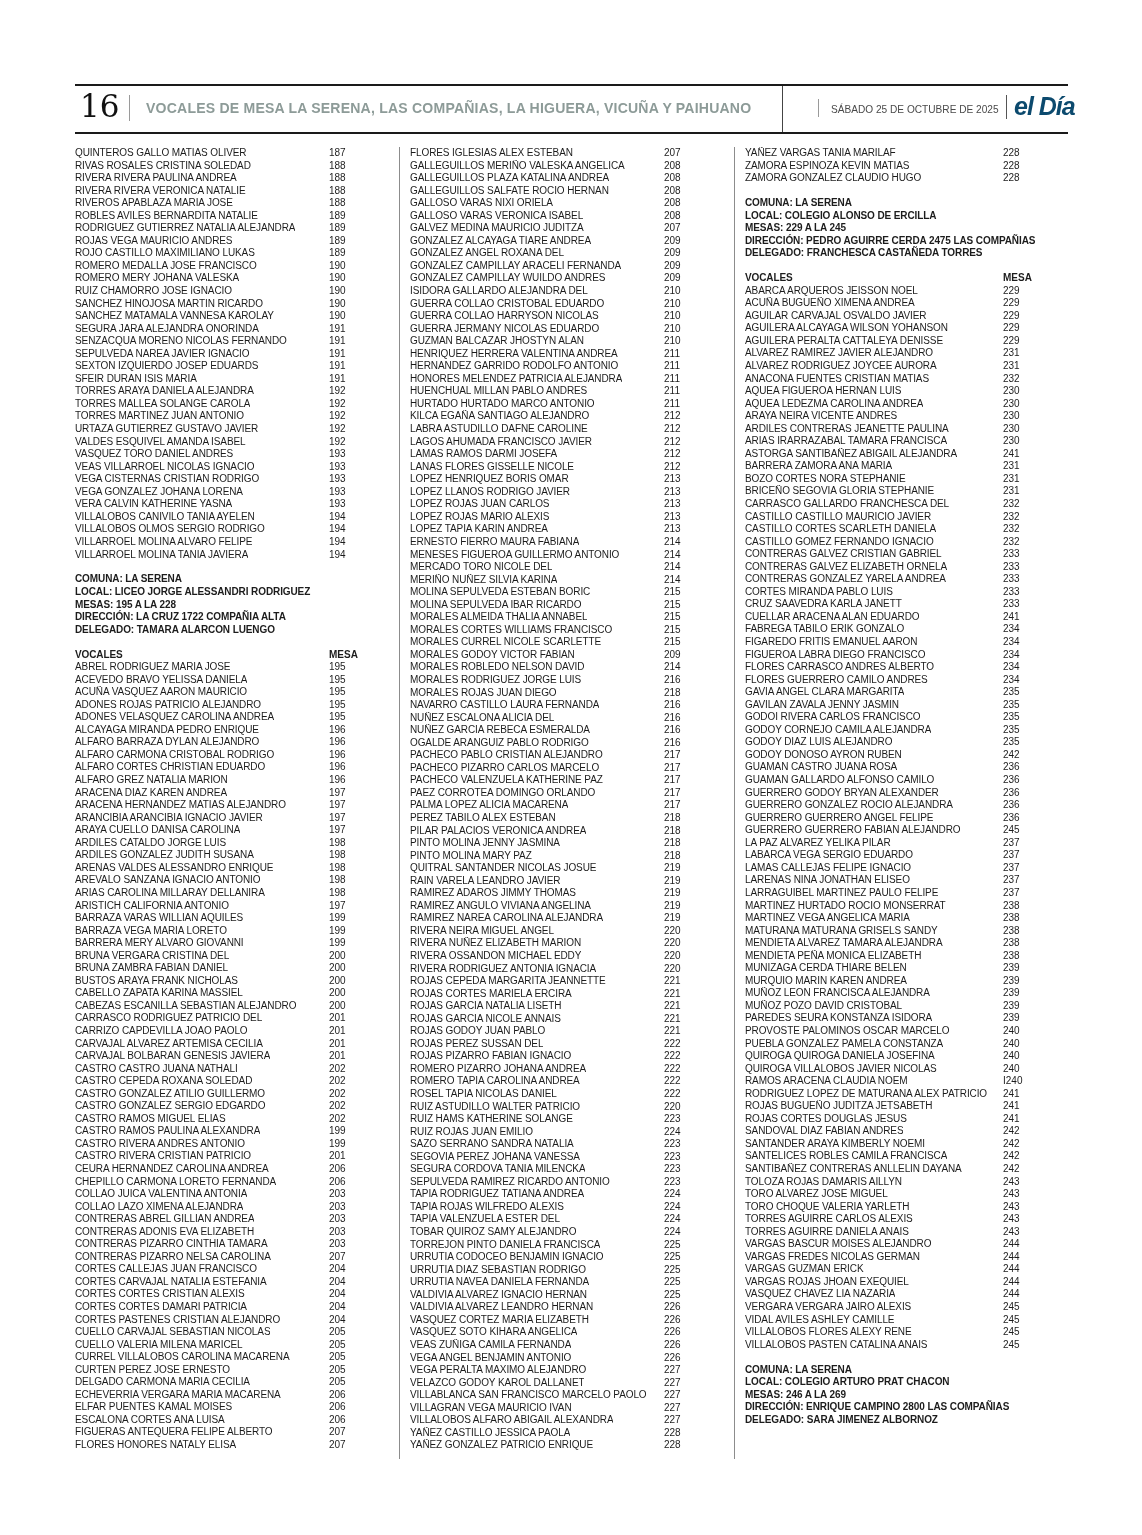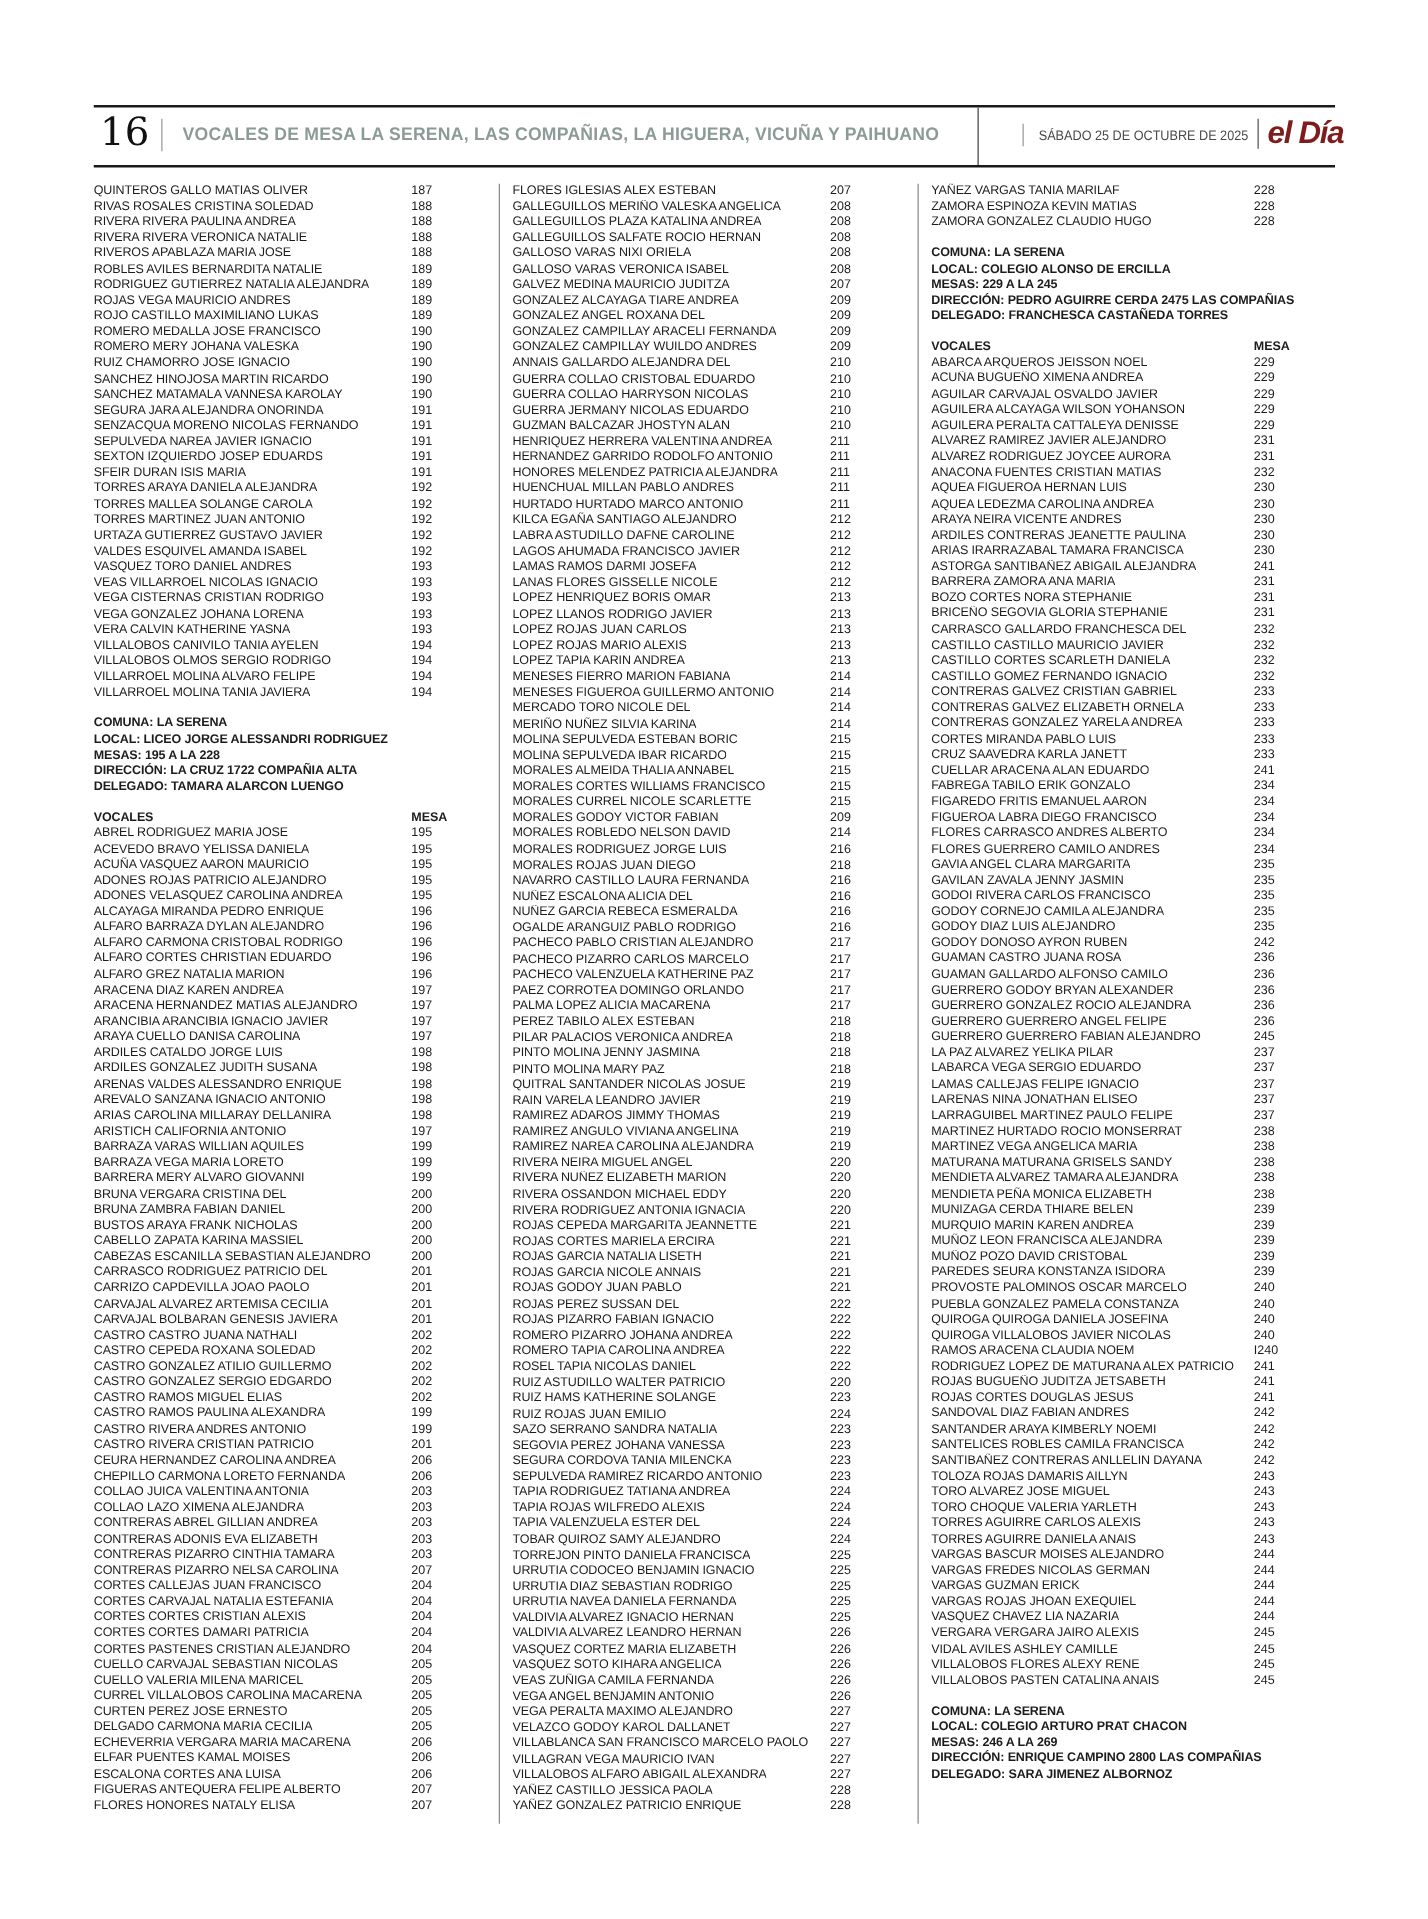--- a/index.html
+++ b/index.html
@@ -8,21 +8,21 @@
   #rule-top{left:75px;top:84px;width:993px;height:2px;}
   #rule-bottom{left:75px;top:132px;width:993px;height:2px;}
   #page-num{position:absolute;left:80px;top:88px;font-family:"DejaVu Serif",serif;font-size:31px;font-weight:normal;color:#111;}
   .vpipe{position:absolute;background:#9a9a9a;width:1px;}
   #pipe-after-num{left:129px;top:95px;height:26px;}
   #pipe-mid{left:782px;top:86px;height:46px;background:#444;}
   #pipe-date{left:818px;top:99px;height:18px;}
   #pipe-brand{left:1006px;top:95px;height:24px;background:#555;}
   #section-title{position:absolute;left:146px;top:100px;font-size:14.5px;font-weight:bold;letter-spacing:.2px;transform:scaleX(.97);transform-origin:left;}
   #edition-date{position:absolute;left:831px;top:103px;font-size:11px;color:#4a4a4a;letter-spacing:0px;transform:scaleX(.92);transform-origin:left;white-space:nowrap;}
-  #brand-logo{position:absolute;left:1014px;top:92px;font-size:25px;font-weight:bold;font-style:italic;letter-spacing:-1px;color:#7f1d1d;}
+  #brand-logo{position:absolute;left:1014px;top:92px;font-size:25px;font-weight:bold;font-style:italic;letter-spacing:-1px;color:#0c4a6e;}
   .coldiv{position:absolute;top:147px;height:1312px;width:1px;background:#8c8c8c;}
   #coldiv-1{left:399px;}
   #coldiv-2{left:734px;}
   .col{position:absolute;top:147px;font-size:10px;line-height:12.55px;}
   #col-1{left:75px;width:292px;}
   #col-2{left:410px;width:292px;}
   #col-3{left:745px;width:296px;}
   .row{display:flex;height:12.55px;white-space:nowrap;}
   .row .n{flex:0 1 auto;overflow:hidden;letter-spacing:-0.1px;}
   .row .m{margin-left:auto;flex:0 0 38px;text-align:left;padding-left:2px;}
@@ -482,21 +482,21 @@
     </div>
     <div class="row">
       <span class="n">GONZALEZ CAMPILLAY ARACELI FERNANDA</span>
       <span class="m">209</span>
     </div>
     <div class="row">
       <span class="n">GONZALEZ CAMPILLAY WUILDO ANDRES</span>
       <span class="m">209</span>
     </div>
     <div class="row">
-      <span class="n">ANNAIS GALLARDO ALEJANDRA DEL</span>
+      <span class="n">ISIDORA GALLARDO ALEJANDRA DEL</span>
       <span class="m">210</span>
     </div>
     <div class="row">
       <span class="n">GUERRA COLLAO CRISTOBAL EDUARDO</span>
       <span class="m">210</span>
     </div>
     <div class="row">
       <span class="n">GUERRA COLLAO HARRYSON NICOLAS</span>
       <span class="m">210</span>
     </div>
@@ -562,21 +562,21 @@
     </div>
     <div class="row">
       <span class="n">LOPEZ ROJAS MARIO ALEXIS</span>
       <span class="m">213</span>
     </div>
     <div class="row">
       <span class="n">LOPEZ TAPIA KARIN ANDREA</span>
       <span class="m">213</span>
     </div>
     <div class="row">
-      <span class="n">MENESES FIERRO MARION FABIANA</span>
+      <span class="n">ERNESTO FIERRO MAURA FABIANA</span>
       <span class="m">214</span>
     </div>
     <div class="row">
       <span class="n">MENESES FIGUEROA GUILLERMO ANTONIO</span>
       <span class="m">214</span>
     </div>
     <div class="row">
       <span class="n">MERCADO TORO NICOLE DEL</span>
       <span class="m">214</span>
     </div>

